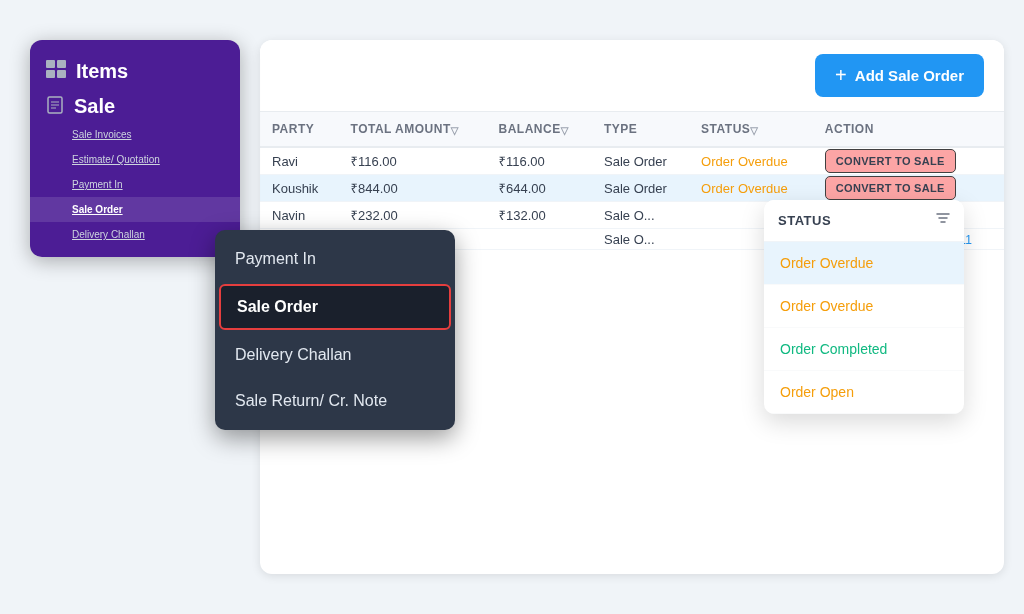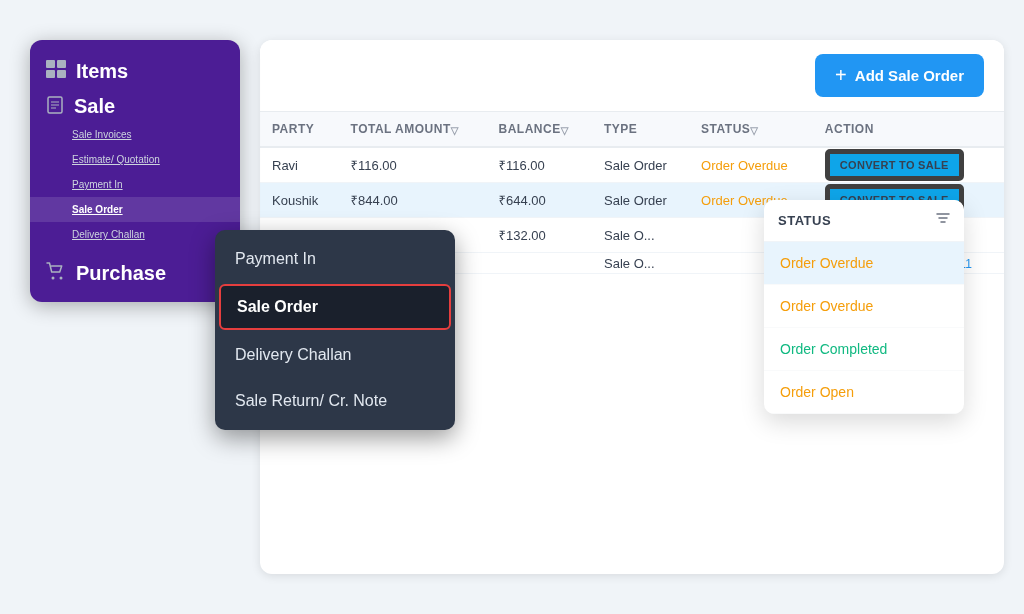--- a/index.html
+++ b/index.html
@@ -206,22 +206,22 @@
     .type-text {
       color: #374151;
     }
 
     .status-overdue {
       color: #f59e0b;
       font-weight: 500;
     }
 
     .convert-btn {
-      background: #0ea5e9;
-      border: 5px solid #404040;
+      background: #fca5a5;
+      border: 1px solid #404040;
       color: #374151;
       padding: 5px 10px;
       border-radius: 5px;
       font-size: 11px;
       font-weight: 600;
       cursor: pointer;
       white-space: nowrap;
       letter-spacing: 0.3px;
     }
 
@@ -352,30 +352,20 @@
       </span>
       <span class="sidebar-sale-label">Sale</span>
     </div>
 
     <div class="sidebar-sub-item">Sale Invoices</div>
     <div class="sidebar-sub-item">Estimate/ Quotation</div>
     <div class="sidebar-sub-item">Payment In</div>
     <div class="sidebar-sub-item active">Sale Order</div>
     <div class="sidebar-sub-item">Delivery Challan</div>
 
-    <div class="sidebar-purchase-header">
-      <span class="sidebar-purchase-icon">
-        <svg width="20" height="20" viewBox="0 0 20 20" fill="none">
-          <circle cx="7" cy="17" r="1.5" fill="#aab2c0"></circle>
-          <circle cx="15" cy="17" r="1.5" fill="#aab2c0"></circle>
-          <path d="M1 2h2.5l2.2 9h8l2-6H5.5" stroke="#aab2c0" stroke-width="1.5" fill="none" stroke-linecap="round" stroke-linejoin="round"></path>
-        </svg>
-      </span>
-      <span class="sidebar-purchase-label">Purchase</span>
-    </div>
   </div>
 
   <div class="content-area">
     <div class="content-header">
       <button class="add-sale-btn">
         <span class="add-sale-btn-icon">+</span>
         <span>Add Sale Order</span>
       </button>
     </div>
 

